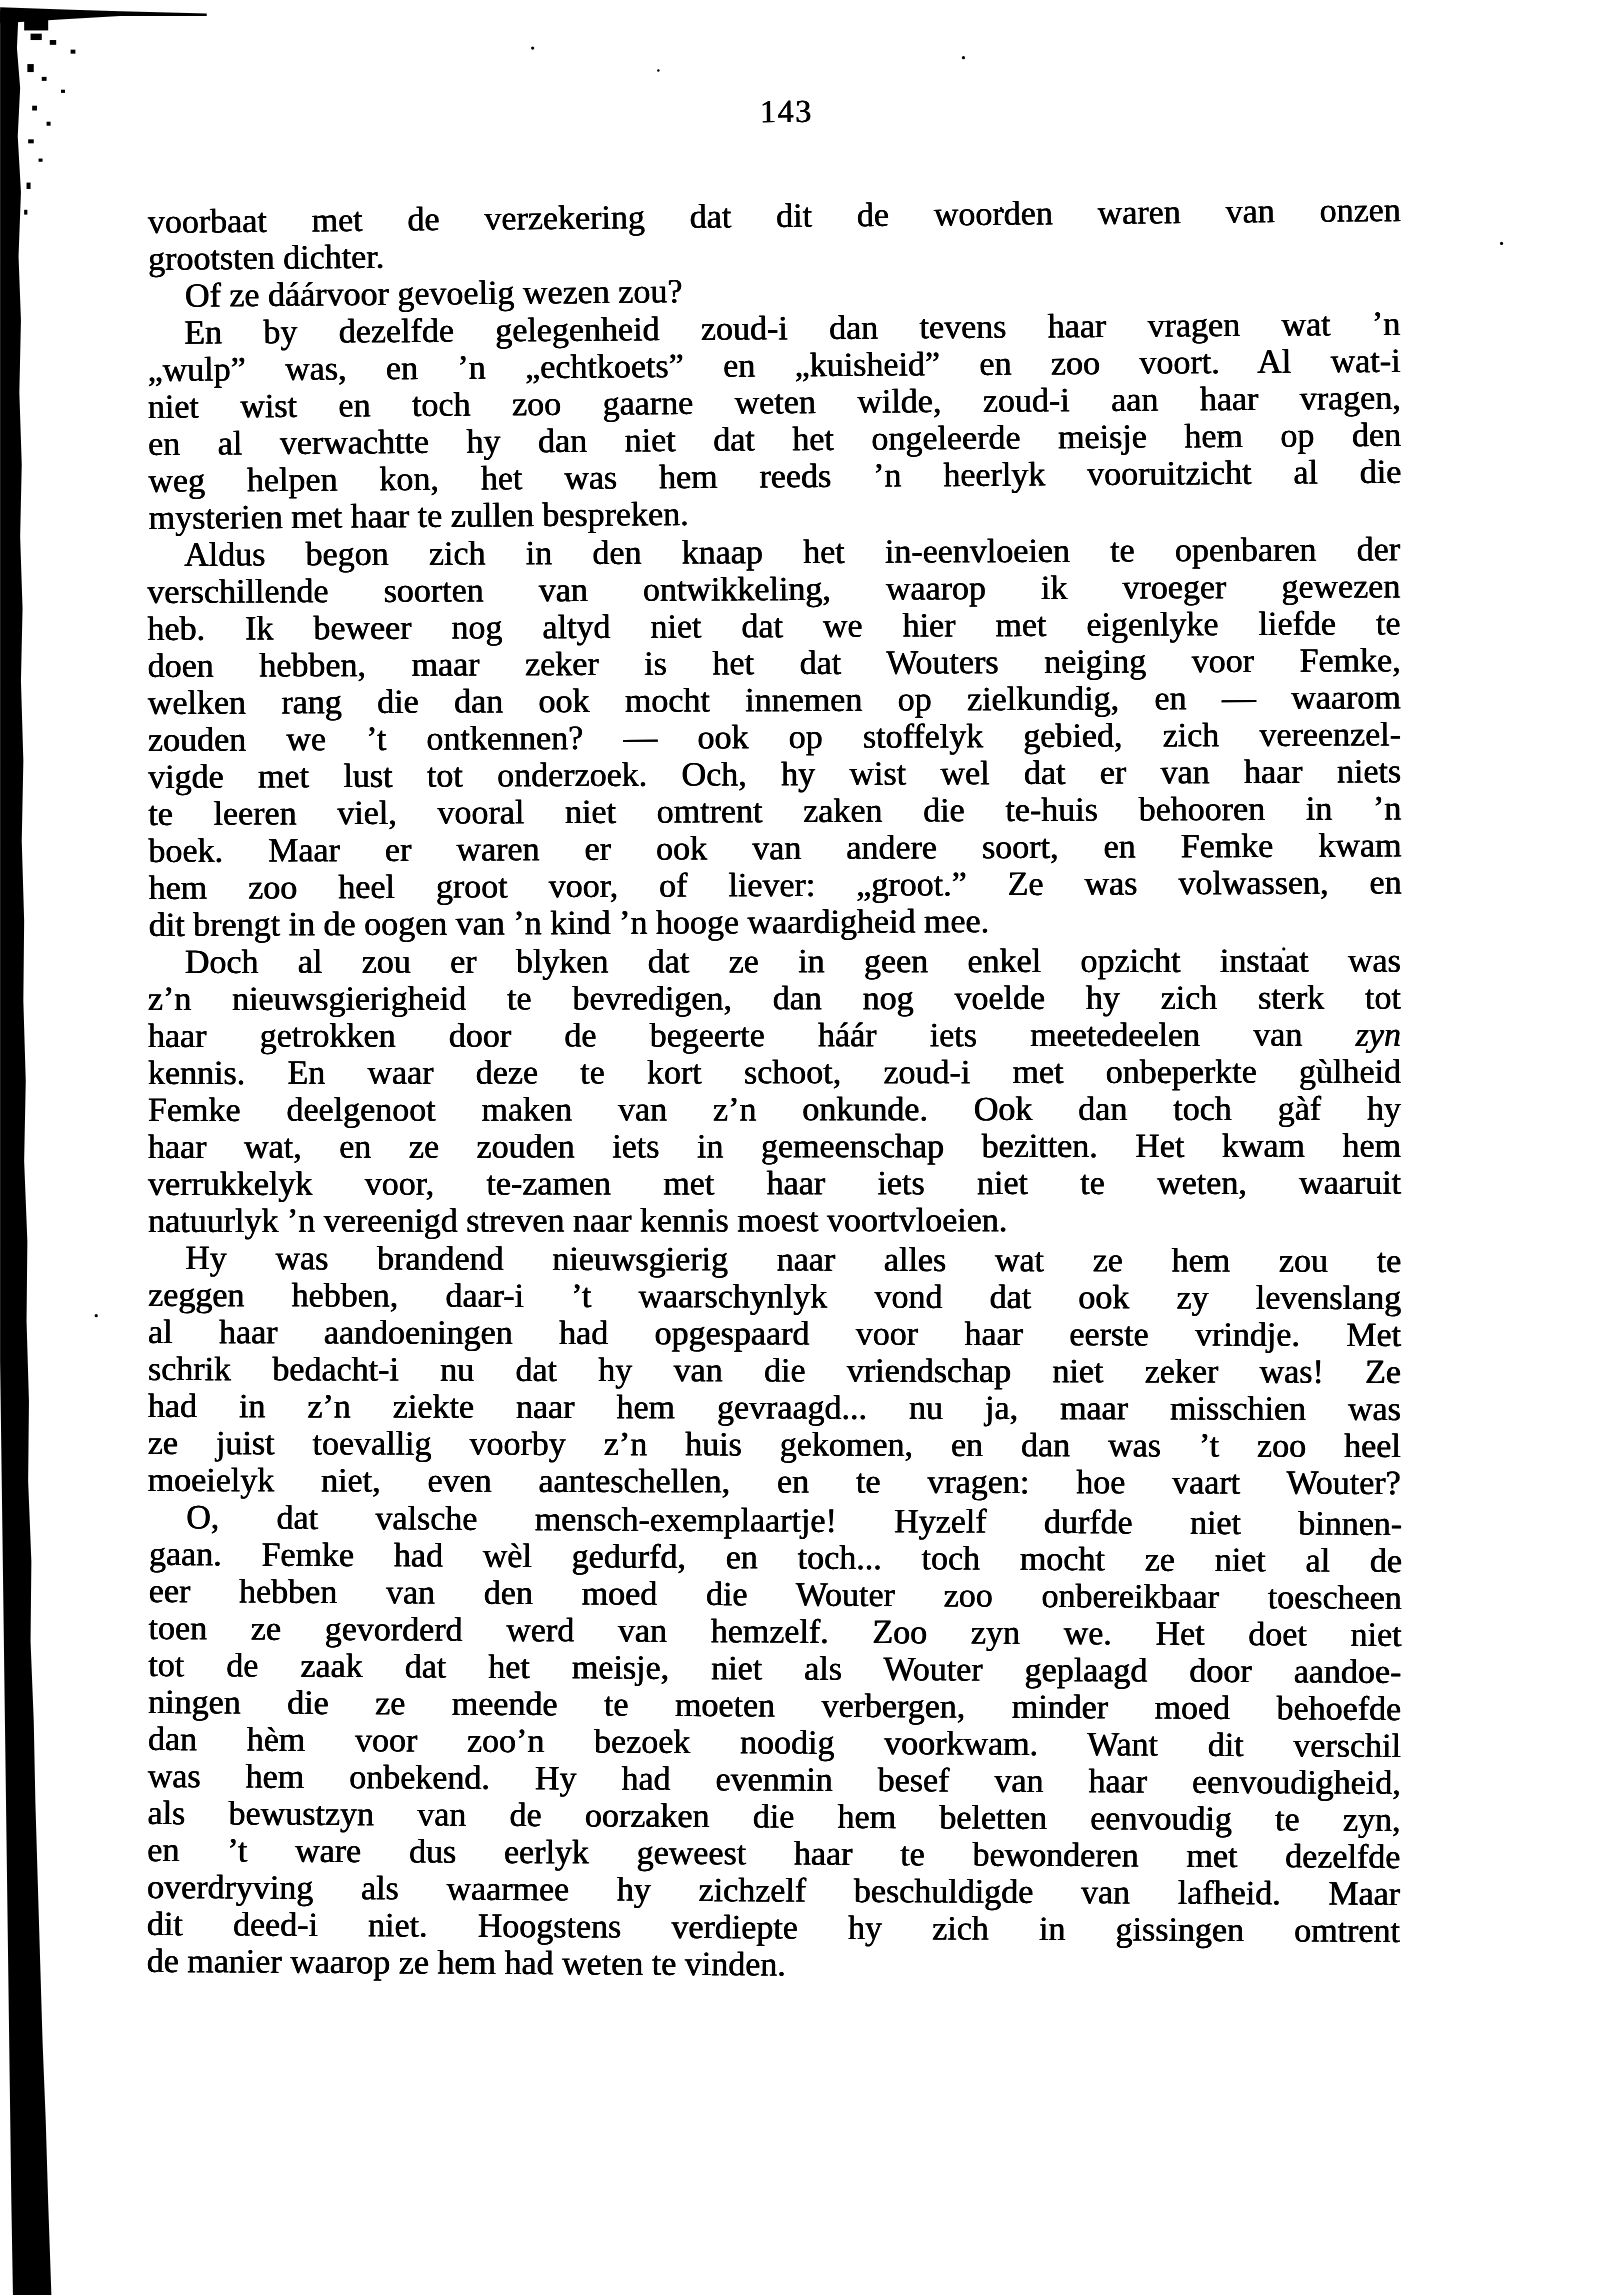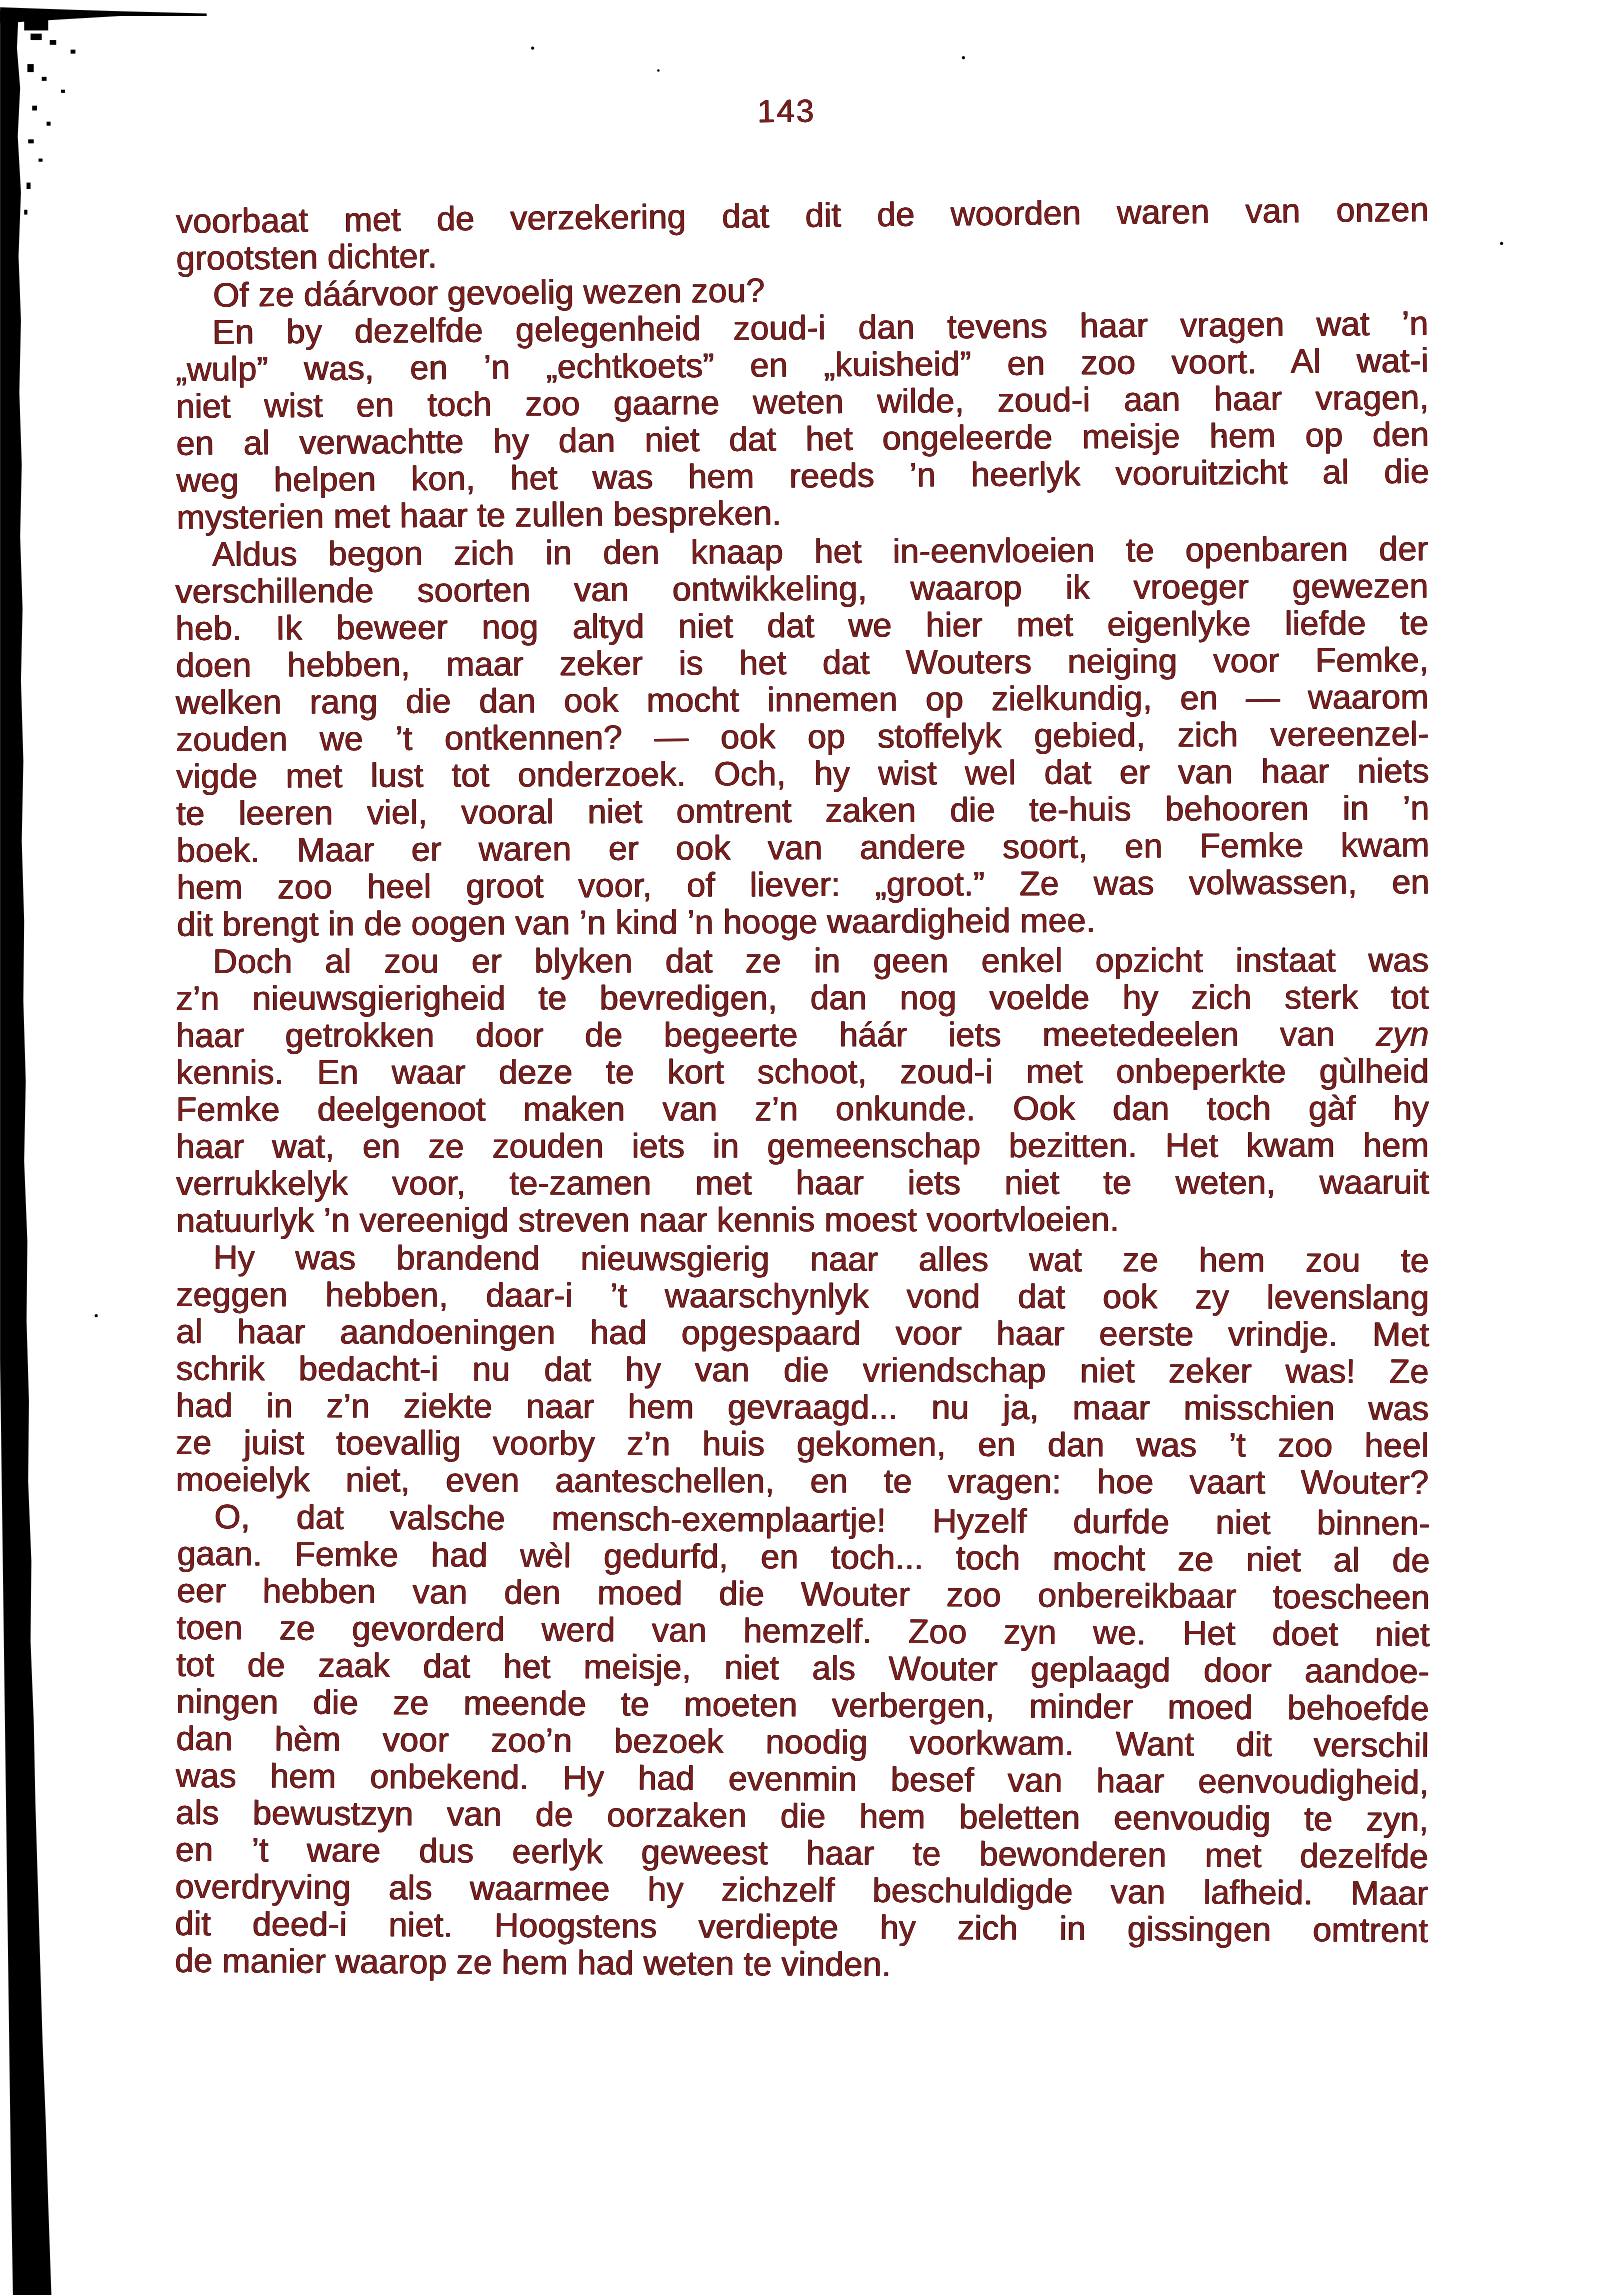--- a/index.html
+++ b/index.html
@@ -2,22 +2,22 @@
 <html style="font-size:13px"><head>
 <meta charset="utf-8">
 <style>
   html, body { margin: 0; padding: 0; background: #ffffff; }
   .page {
     position: relative;
     width: 1609px;
     height: 2295px;
     background: #ffffff;
     overflow: hidden;
-    font-family: Liberation Sans, sans-serif;
-    color: #7f1d1d;
+    font-family: Liberation Serif, serif;
+    color: #000000;
   }
   .artifact-layer {
     position: absolute;
     left: 0; top: 0;
     width: 1609px; height: 2295px;
     pointer-events: none;
   }
   .folio-wrap {
     position: absolute;
     left: 160px;
@@ -28,21 +28,21 @@
     transform-origin: 0 50%;
   }
   .folio {
     font-size: 32px;
     line-height: 1;
     letter-spacing: 1.6px;
     text-shadow: 0.3px 0 0 #000, -0.3px 0 0 #000;
   }
   .text-block {
     position: absolute;
-    left: 176px;
+    left: 148px;
     top: 203px;
     width: 1253px;
     font-size: 34px;
     line-height: 37px;
     text-shadow: 0.3px 0 0 #000, -0.3px 0 0 #000;
   }
   .paragraph { transform-origin: 0 50%; }
   .par0 { transform: rotate(-0.55deg); }
   .par1 { transform: rotate(-0.50deg); }
   .par2 { transform: rotate(-0.42deg); }

